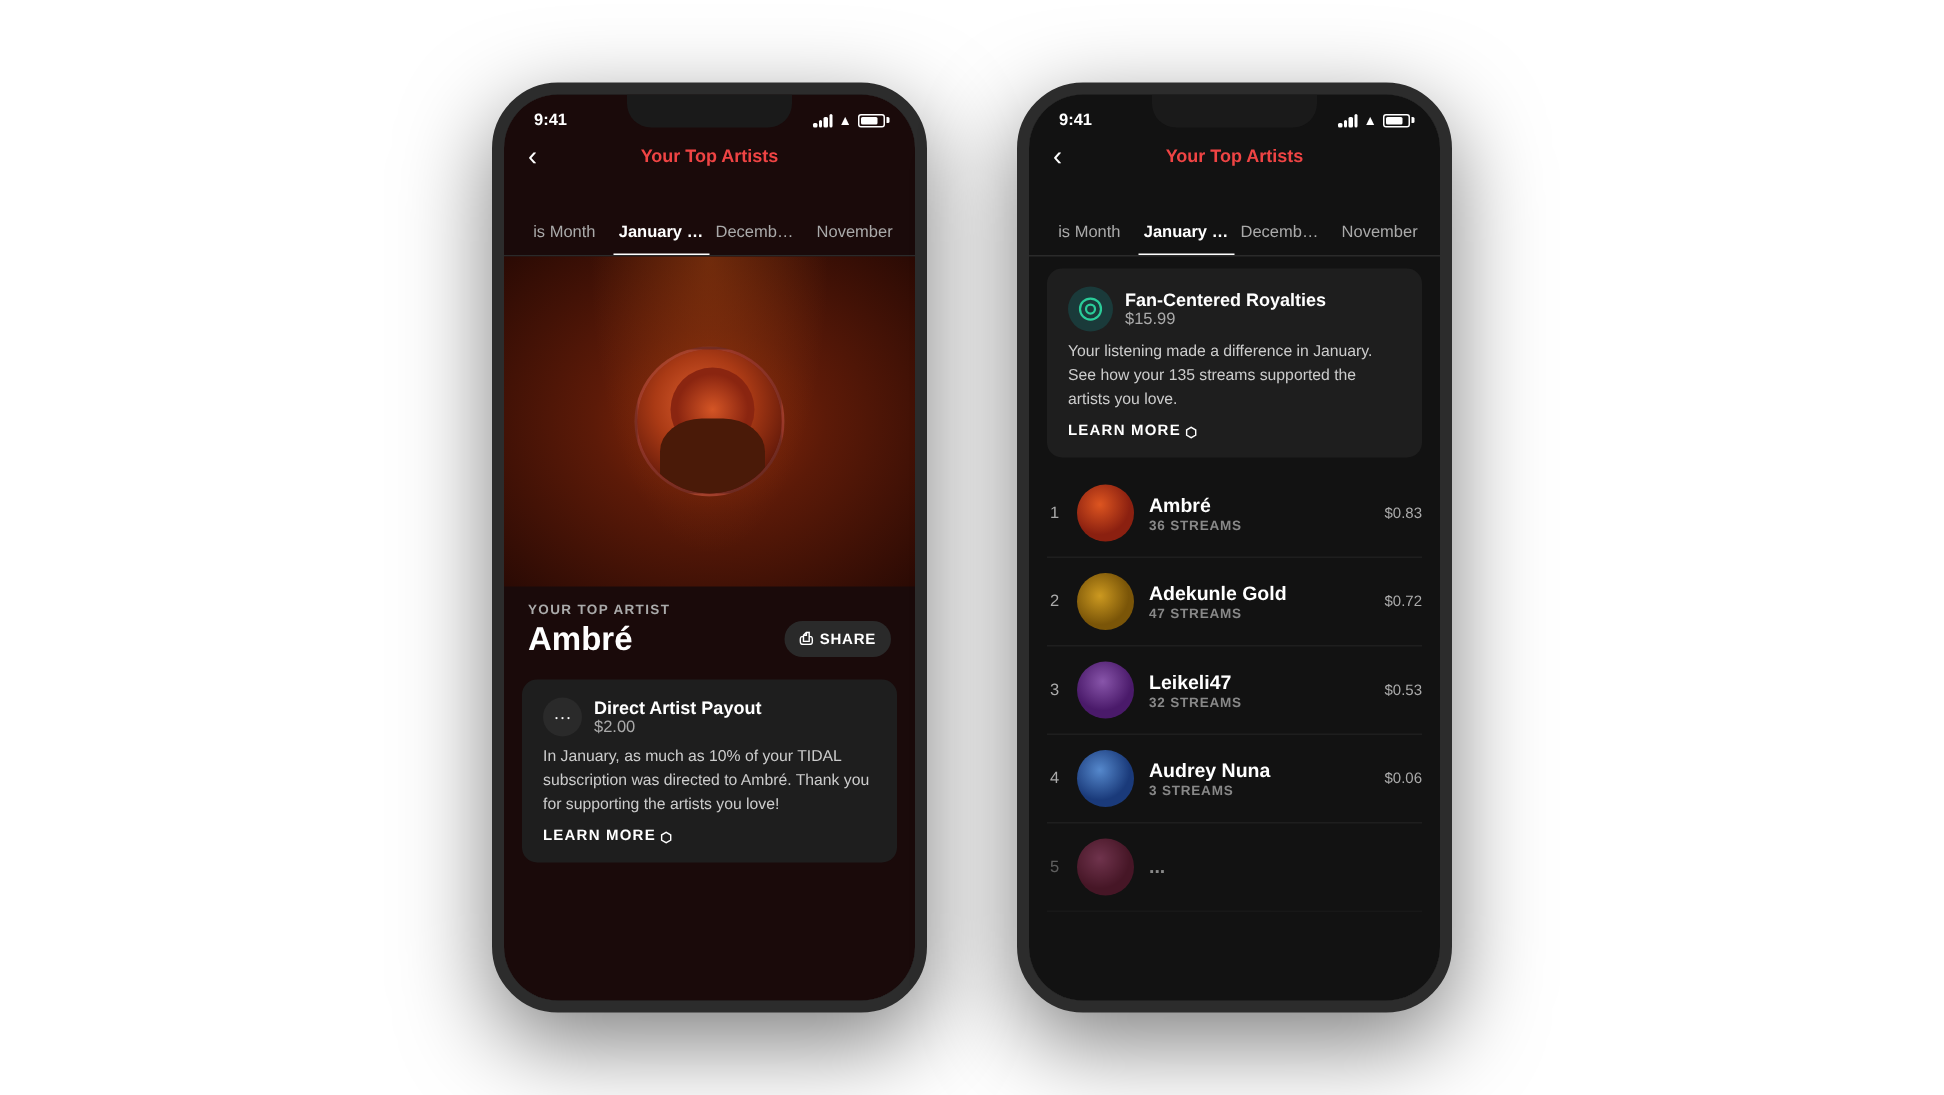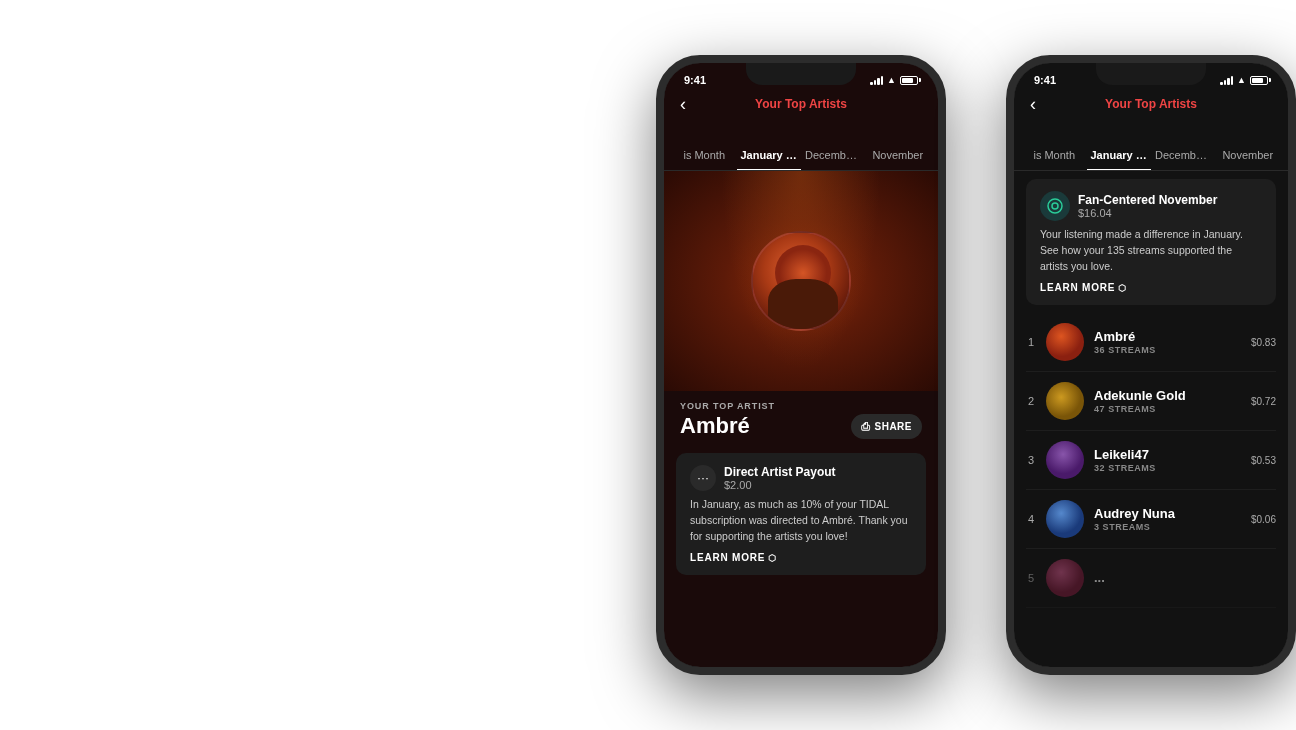--- a/index.html
+++ b/index.html
@@ -9,21 +9,21 @@
       justify-content: center;
       align-items: center;
       width: 1296px;
       height: 730px;
       font-family: -apple-system, BlinkMacSystemFont, 'Helvetica Neue', Arial, sans-serif;
     }
     .scene {
       display: flex;
       gap: 60px;
       align-items: center;
-      justify-content: flex-end;
+      justify-content: center;
       width: 100%;
       height: 100%;
     }
 
     
     .phone {
       width: 290px;
       height: 620px;
       background: #1a1a1a;
       border-radius: 44px;
@@ -521,22 +521,22 @@
 
       <div class="fan-card">
         <div class="card-header-row">
           <div class="fan-icon">
             <svg width="16" height="16" viewBox="0 0 16 16" fill="none">
               <circle cx="8" cy="8" r="7" stroke="#2acc99" stroke-width="1.5"></circle>
               <circle cx="8" cy="8" r="3" stroke="#2acc99" stroke-width="1.5"></circle>
             </svg>
           </div>
           <div class="card-title-group">
-            <div class="card-title">Fan-Centered November</div>
-            <div class="card-amount">$16.04</div>
+            <div class="card-title">Fan-Centered Royalties</div>
+            <div class="card-amount">$15.99</div>
           </div>
         </div>
         <div class="card-body-text">Your listening made a difference in January. See how your 135 streams supported the artists you love.</div>
         <div class="learn-more">
           <span>LEARN MORE</span>
           <span class="learn-more-icon">⬡</span>
         </div>
       </div>
 
       <div class="artist-list">

